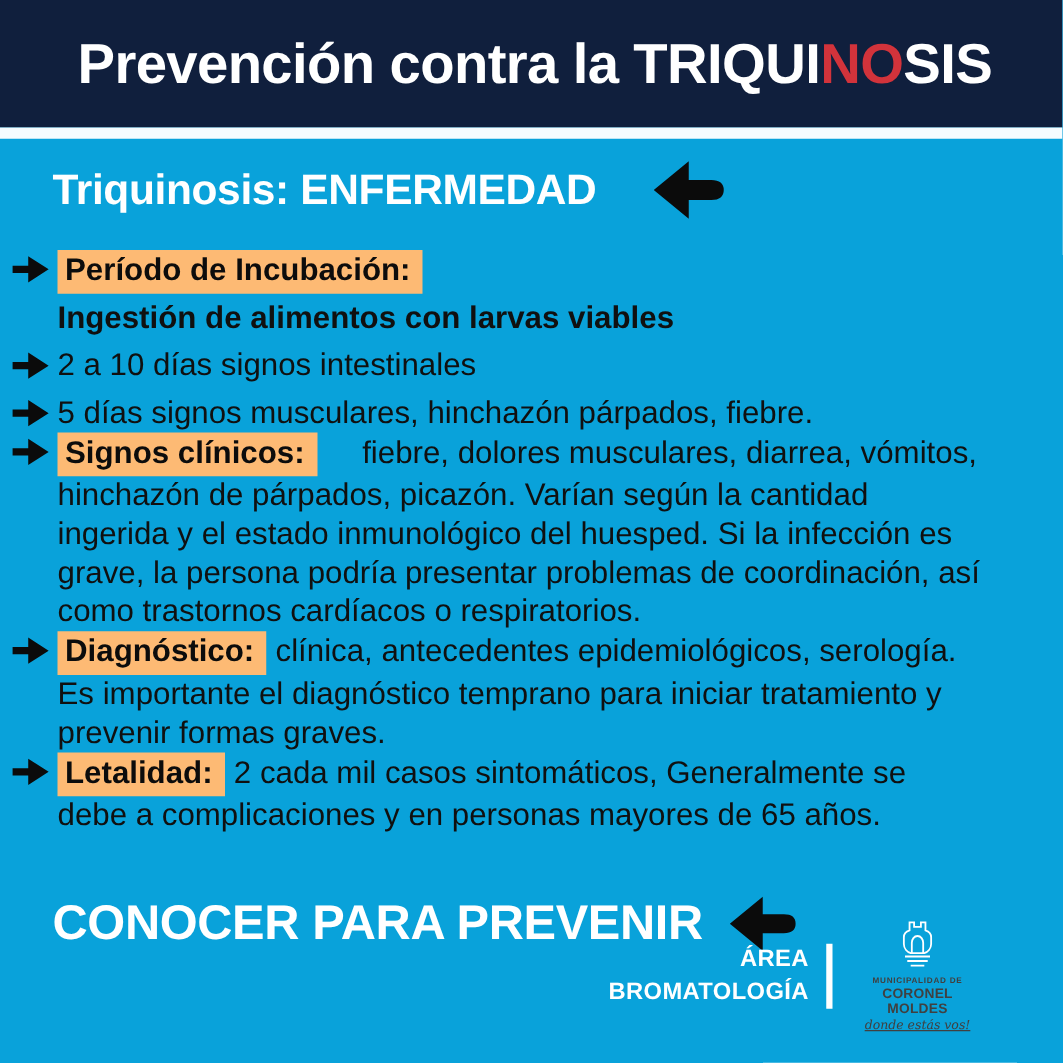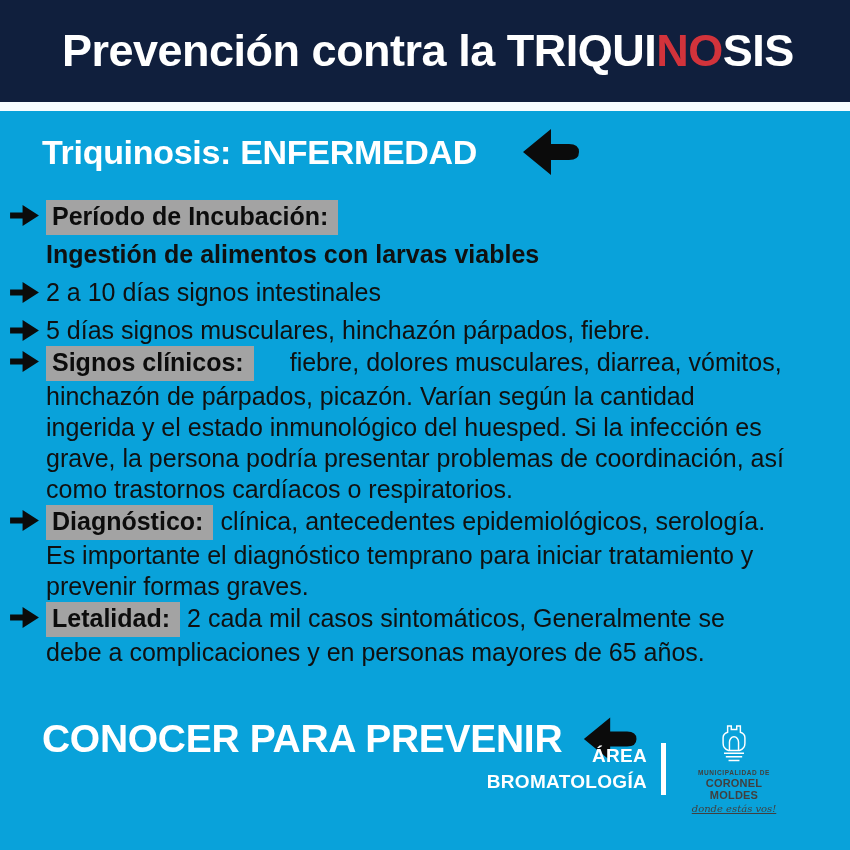--- a/index.html
+++ b/index.html
@@ -58,21 +58,21 @@
   }
   .bullet .arr {
     flex: 0 0 auto;
     width: 33px;
     height: 25px;
     margin: 3px 5px 0 0;
   }
   .bullet-content { max-width: 740px; }
   .hl {
     display: inline-block;
-    background: #a3a3a3;
+    background: #fdba74;
     color: #0c0c0c;
     font-weight: bold;
     padding: 1px 10px 3px 6px;
   }
   .hl.wide-gap { margin-right: 36px; }
   .hl.small-gap { margin-right: 7px; }
   .bold-line { font-weight: bold; margin-top: 4px; text-align: center; }
   .bullet.item { margin-top: 7px; }
   .bullet.para { margin-top: 0; }
   .mt-signs { margin-top: 20px; }
@@ -81,21 +81,21 @@
 
   
   .slogan-row { margin-top: 48px; }
   .slogan-row h2 { font-size: 39px; }
   .slogan-row .big-arrow { margin-left: 20px; width: 62px; height: 46px; }
 
   
   .brand {
     position: absolute;
     right: 64px;
-    bottom: 36px;
+    bottom: 24px;
     display: flex;
     align-items: center;
   }
   .area-text {
     text-align: right;
     color: #ffffff;
     font-weight: bold;
     font-size: 19px;
     line-height: 26px;
     letter-spacing: 0.3px;

